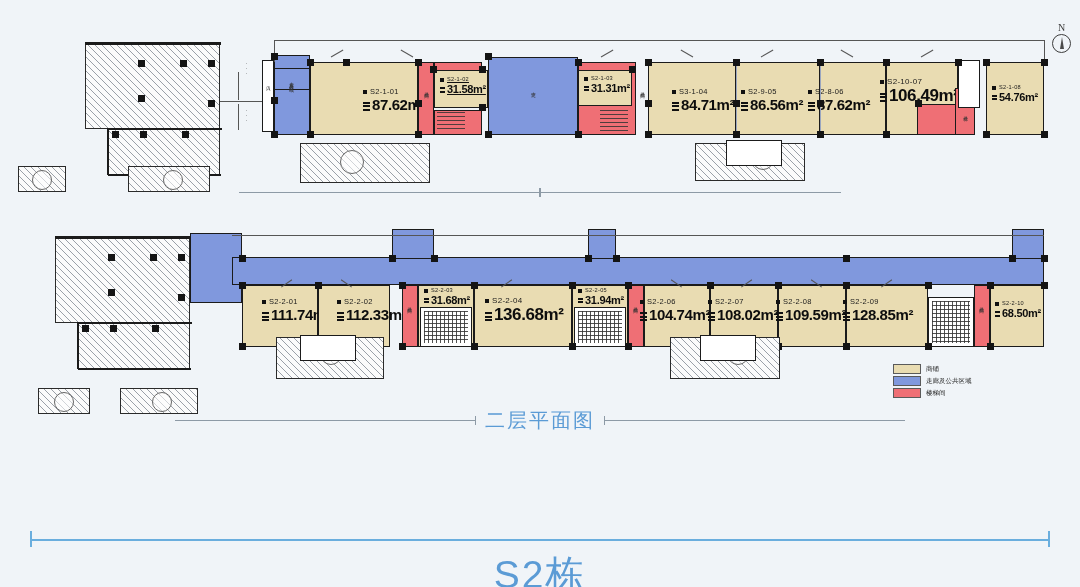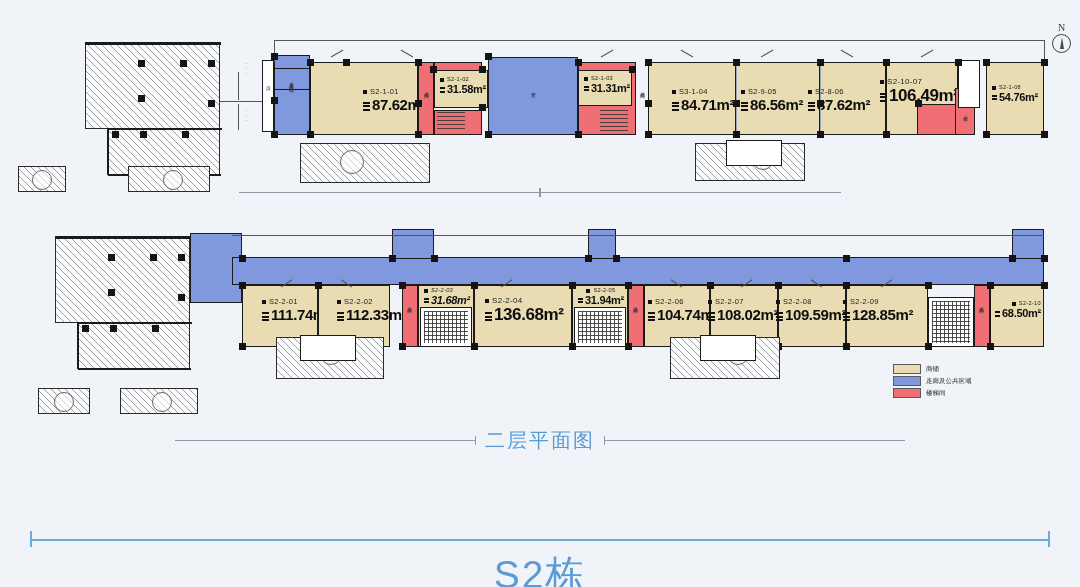--- a/index.html
+++ b/index.html
@@ -270,21 +270,21 @@
       <span class="area">87.62m²</span>
     </div>
 
     <div class="room stair" style="left:418px;top:62px;width:16px;height:73px;"></div>
     <div class="vtext" style="left:424px;top:88px;">楼梯间</div>
     <div class="room stair" style="left:434px;top:62px;width:48px;height:25px;"></div>
     <div class="room stair" style="left:434px;top:110px;width:48px;height:25px;"></div>
     <div class="stairgrid" style="left:437px;top:112px;width:28px;height:20px;"></div>
 
     <div class="room" style="left:434px;top:70px;width:54px;height:38px;"></div>
-    <div class="unit-label small" style="left:440px;top:77px;">
+    <div class="unit-label small" style="left:440px;top:77px;text-decoration:underline;">
       <span class="code">S2-1-02</span>
       <span class="area">31.58m²</span>
     </div>
 
     <div class="room corridor" style="left:488px;top:57px;width:90px;height:78px;"></div>
     <div class="vtext" style="left:531px;top:88px;">中庭</div>
 
     <div class="room stair" style="left:578px;top:62px;width:58px;height:73px;"></div>
     <div class="room plain" style="left:578px;top:70px;width:54px;height:36px;background:#e9dcb2;"></div>
     <div class="unit-label small" style="left:584px;top:76px;">
@@ -433,48 +433,48 @@
     <div class="room" style="left:318px;top:70px;width:72px;height:62px;"></div>
     <div class="unit-label" style="left:337px;top:83px;">
       <span class="code">S2-2-02</span>
       <span class="area">112.33m²</span>
     </div>
 
     <div class="room stair" style="left:402px;top:70px;width:16px;height:62px;"></div>
     <div class="vtext" style="left:407px;top:88px;">楼梯间</div>
 
     <div class="room" style="left:418px;top:70px;width:56px;height:62px;"></div>
-    <div class="unit-label small" style="left:424px;top:73px;font-style:italic;">
+    <div class="unit-label small" style="left:424px;top:73px;">
       <span class="code">S2-2-03</span>
       <span class="area">31.68m²</span>
     </div>
     <div class="whitebox" style="left:420px;top:92px;width:52px;height:40px;"></div>
     <div class="stairgrid" style="left:424px;top:96px;width:44px;height:32px;"></div>
     <div class="stairgrid v" style="left:424px;top:96px;width:44px;height:32px;"></div>
 
     <div class="room" style="left:474px;top:70px;width:98px;height:62px;"></div>
     <div class="unit-label big" style="left:485px;top:82px;">
       <span class="code">S2-2-04</span>
       <span class="area">136.68m²</span>
     </div>
 
     <div class="room" style="left:572px;top:70px;width:56px;height:62px;"></div>
-    <div class="unit-label small" style="left:578px;top:73px;text-align:center;">
+    <div class="unit-label small" style="left:578px;top:73px;">
       <span class="code">S2-2-05</span>
       <span class="area">31.94m²</span>
     </div>
     <div class="whitebox" style="left:574px;top:92px;width:52px;height:40px;"></div>
     <div class="stairgrid" style="left:578px;top:96px;width:44px;height:32px;"></div>
     <div class="stairgrid v" style="left:578px;top:96px;width:44px;height:32px;"></div>
 
     <div class="room stair" style="left:628px;top:70px;width:16px;height:62px;"></div>
     <div class="vtext" style="left:633px;top:88px;">楼梯间</div>
 
     <div class="room" style="left:644px;top:70px;width:66px;height:62px;"></div>
-    <div class="unit-label" style="left:640px;top:83px;margin-left:8px;">
+    <div class="unit-label" style="left:640px;top:83px;">
       <span class="code">S2-2-06</span>
       <span class="area">104.74m²</span>
     </div>
 
     <div class="room" style="left:710px;top:70px;width:68px;height:62px;"></div>
     <div class="unit-label" style="left:708px;top:83px;">
       <span class="code">S2-2-07</span>
       <span class="area">108.02m²</span>
     </div>
 
@@ -490,21 +490,21 @@
       <span class="area">128.85m²</span>
     </div>
 
     <div class="whitebox" style="left:928px;top:82px;width:46px;height:50px;"></div>
     <div class="stairgrid" style="left:932px;top:86px;width:38px;height:42px;"></div>
     <div class="stairgrid v" style="left:932px;top:86px;width:38px;height:42px;"></div>
     <div class="room stair" style="left:974px;top:70px;width:16px;height:62px;"></div>
     <div class="vtext" style="left:979px;top:88px;">楼梯间</div>
 
     <div class="room" style="left:990px;top:70px;width:54px;height:62px;"></div>
-    <div class="unit-label small" style="left:995px;top:86px;text-align:right;">
+    <div class="unit-label small" style="left:995px;top:86px;">
       <span class="code">S2-2-10</span>
       <span class="area">68.50m²</span>
     </div>
 
     <div class="thinline" style="left:232px;top:20px;width:812px;height:0.8px;"></div>
 
     <div class="thinline" style="left:280px;top:68px;width:13px;height:0.7px;transform:rotate(-35deg);"></div>
     <div class="thinline" style="left:340px;top:68px;width:13px;height:0.7px;transform:rotate(35deg);"></div>
     <div class="thinline" style="left:500px;top:68px;width:13px;height:0.7px;transform:rotate(-35deg);"></div>
     <div class="thinline" style="left:670px;top:68px;width:13px;height:0.7px;transform:rotate(35deg);"></div>
@@ -565,21 +565,21 @@
     <div class="lrow">
       <div class="swatch" style="background:#8098dd;"></div>
       <div class="ltxt">走廊及公共区域</div>
     </div>
     <div class="lrow">
       <div class="swatch" style="background:#ef6f75;"></div>
       <div class="ltxt">楼梯间</div>
     </div>
   </div>
 
-  <div class="section-title" style="top:427px;">
+  <div class="section-title" style="top:407px;">
     <div class="rule"></div>
     <div class="tick"></div>
     <div class="txt">二层平面图</div>
     <div class="tick"></div>
     <div class="rule"></div>
   </div>
 
   <div id="bottom-rule-wrap">
     <div class="cap-l"></div>
     <div class="bar"></div>

